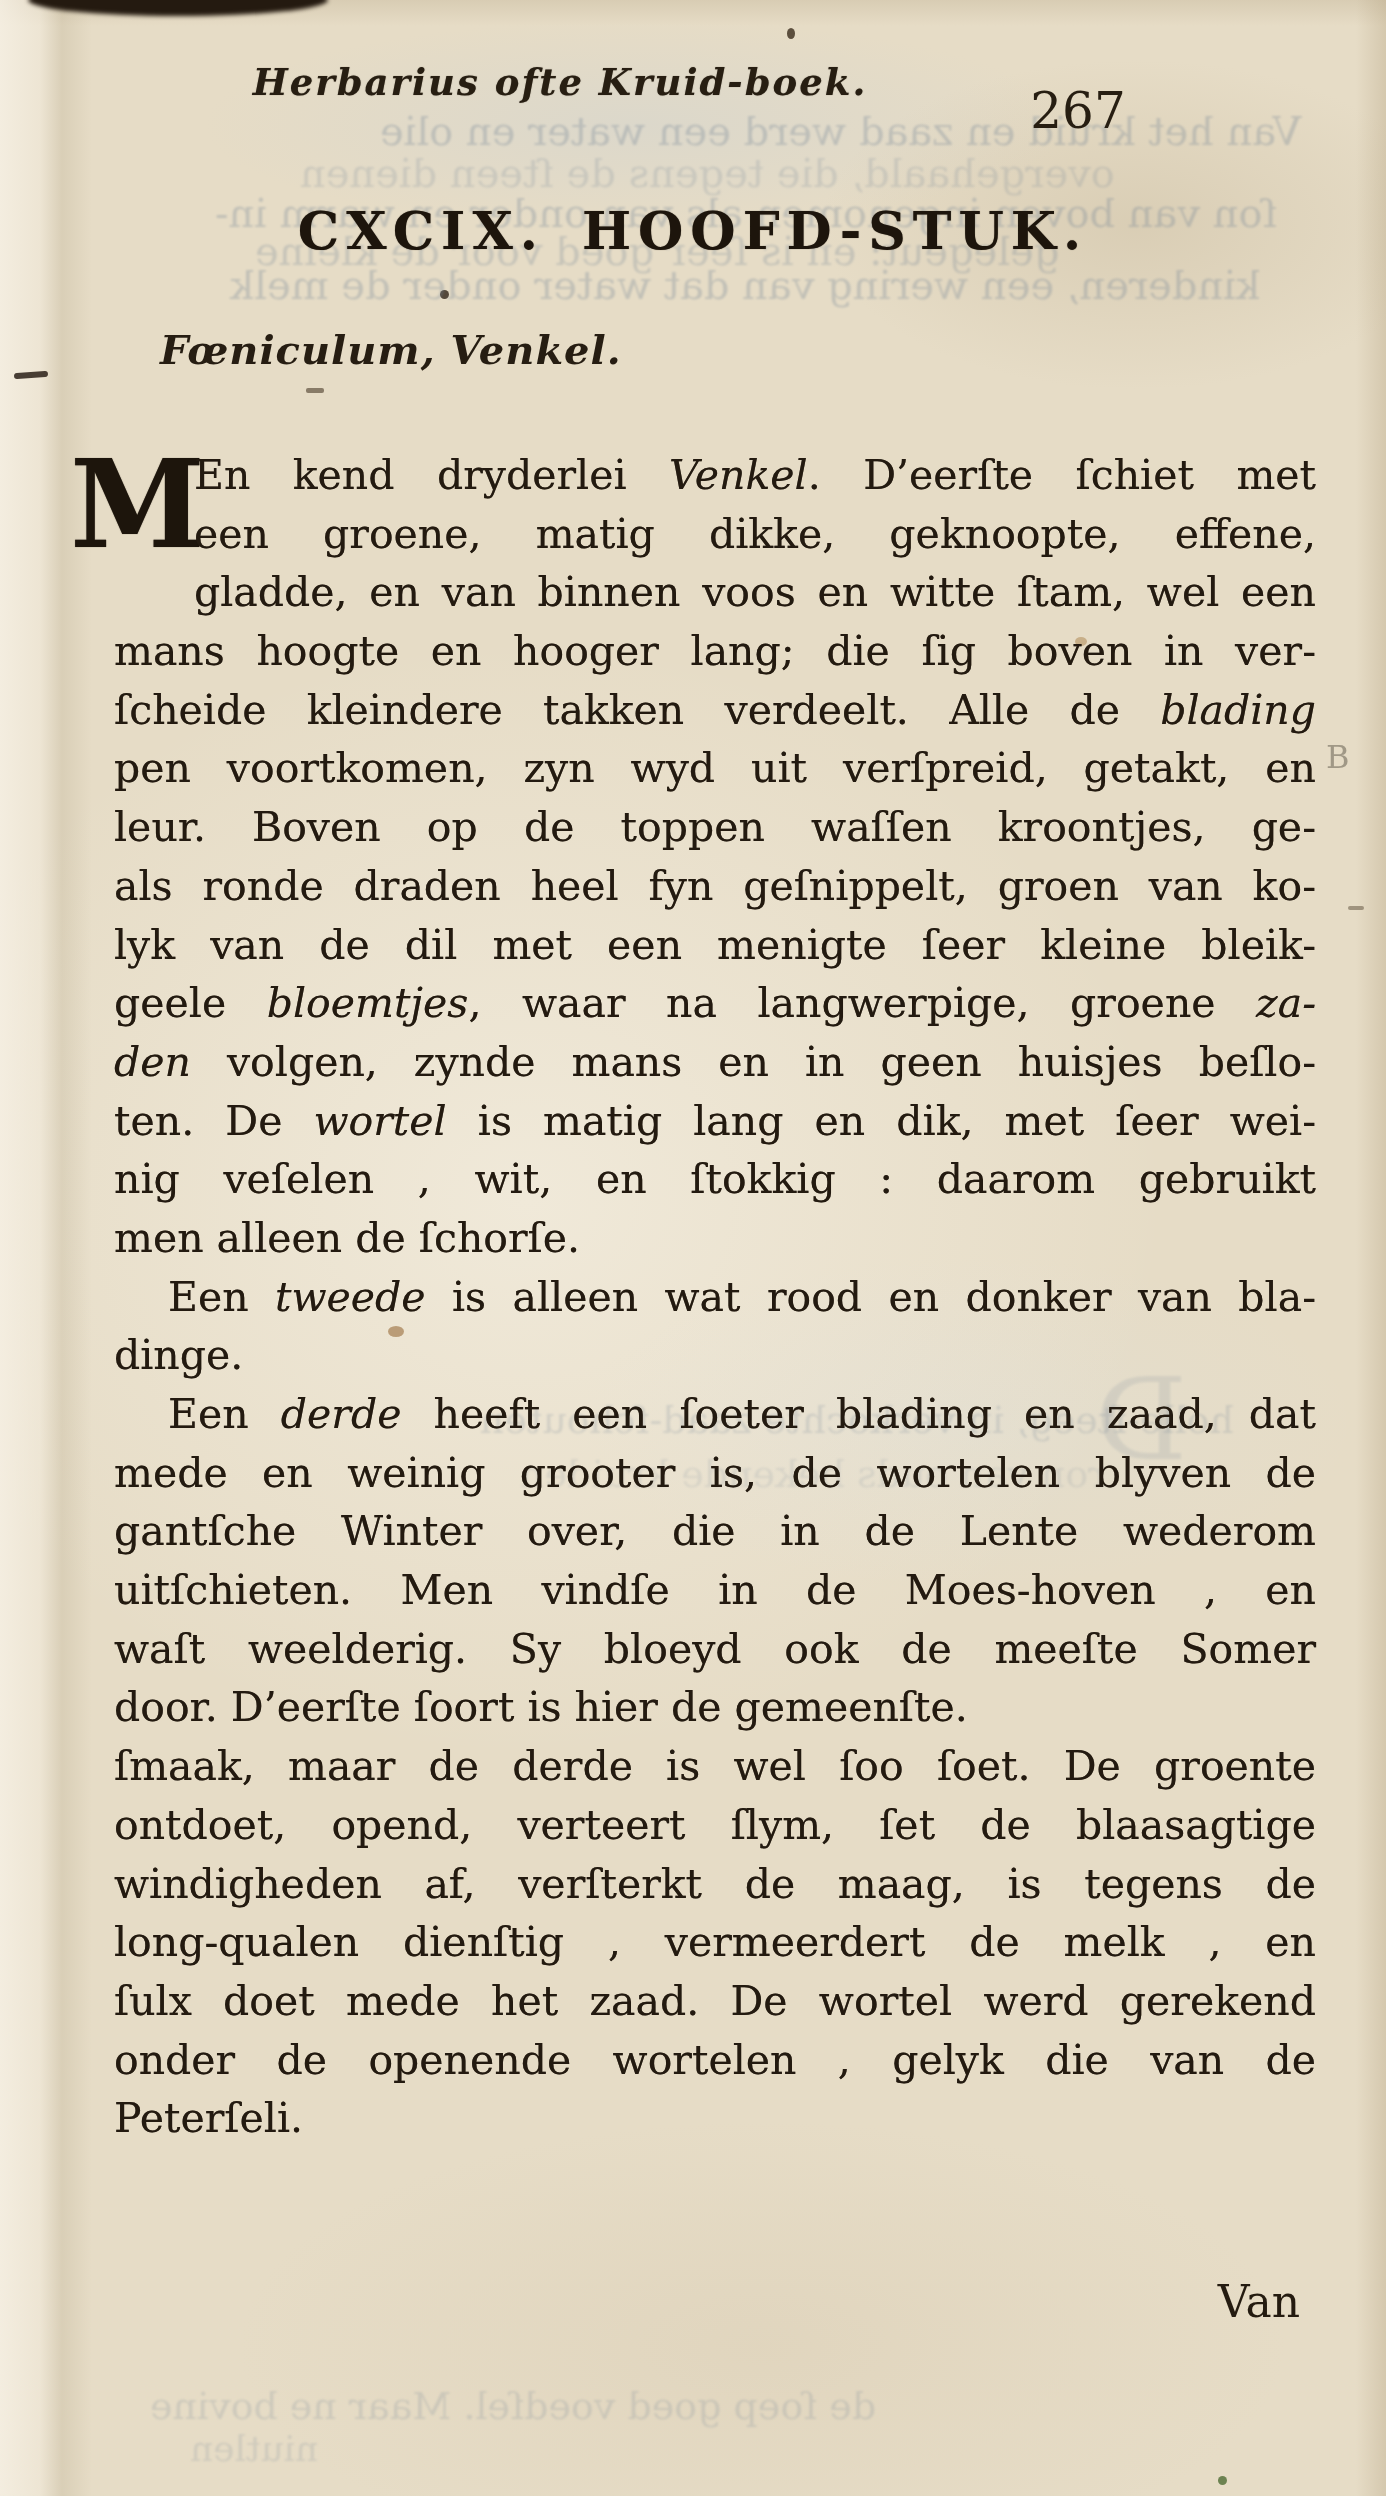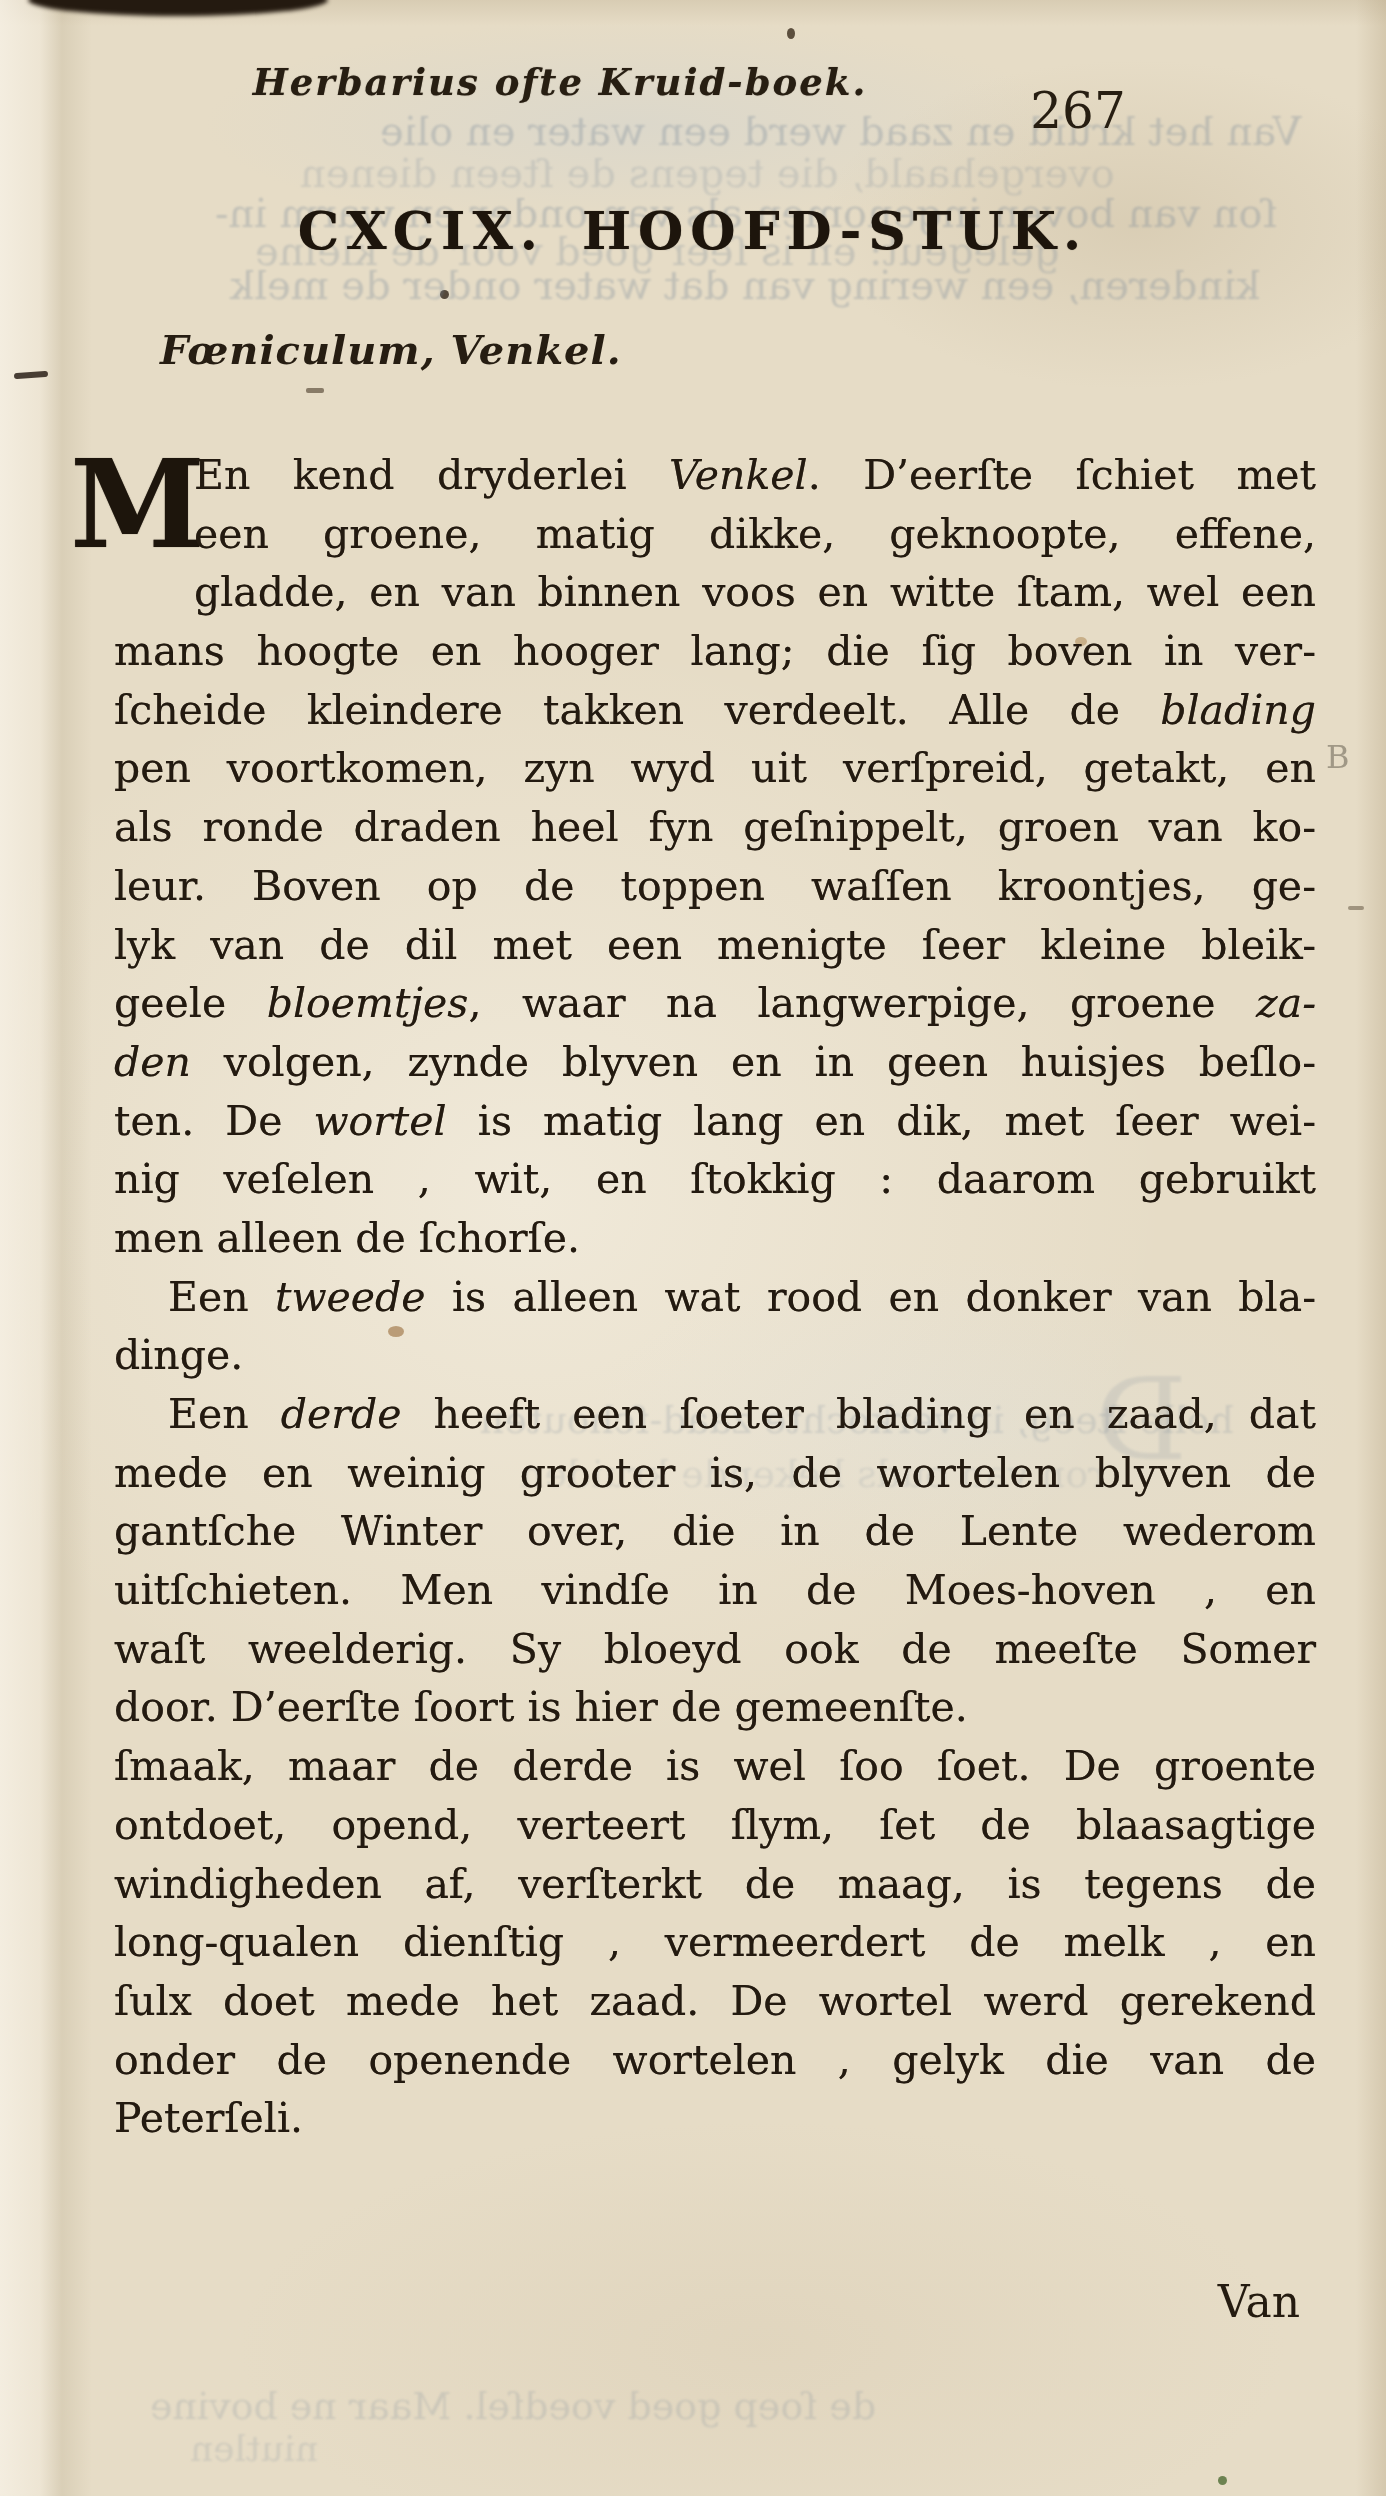--- a/index.html
+++ b/index.html
@@ -113,25 +113,25 @@
 
   <div class="abs body-text" id="body-text">
       <div class="para">
         <div class="drop-cap">M</div>
         <div class="line"><span>En kend dryderlei </span><span class="it">Venkel</span><span>. D’eerſte ſchiet met</span></div>
         <div class="line"><span>een groene, matig dikke, geknoopte, effene,</span></div>
         <div class="line"><span>gladde, en van binnen voos en witte ſtam, wel een</span></div>
         <div class="line"><span>mans hoogte en hooger lang; die ſig boven in ver-</span></div>
         <div class="line"><span>ſcheide kleindere takken verdeelt. Alle de </span><span class="it">blading</span></div>
         <div class="line"><span>pen voortkomen, zyn wyd uit verſpreid, getakt, en</span></div>
+        <div class="line"><span>leur. Boven op de toppen waſſen kroontjes, ge-</span></div>
         <div class="line"><span>als ronde draden heel fyn geſnippelt, groen van ko-</span></div>
-        <div class="line"><span>leur. Boven op de toppen waſſen kroontjes, ge-</span></div>
         <div class="line"><span>lyk van de dil met een menigte ſeer kleine bleik-</span></div>
         <div class="line"><span>geele </span><span class="it">bloemtjes</span><span>, waar na langwerpige, groene </span><span class="it">za-</span></div>
-        <div class="line"><span class="it">den</span><span> volgen, zynde blyven en in geen huisjes beſlo-</span></div>
+        <div class="line"><span class="it">den</span><span> volgen, zynde mans en in geen huisjes beſlo-</span></div>
         <div class="line"><span>ten. De </span><span class="it">wortel</span><span> is matig lang en dik, met ſeer wei-</span></div>
         <div class="line"><span>nig veſelen , wit, en ſtokkig : daarom gebruikt</span></div>
         <div class="line last"><span>men alleen de ſchorſe.</span></div>
       </div>
       <div class="para">
         <div class="line indent"><span>Een </span><span class="it">tweede</span><span> is alleen wat rood en donker van bla-</span></div>
         <div class="line last"><span>dinge.</span></div>
       </div>
       <div class="para">
         <div class="line indent"><span>Een </span><span class="it">derde</span><span> heeft een ſoeter blading en zaad, dat</span></div>

